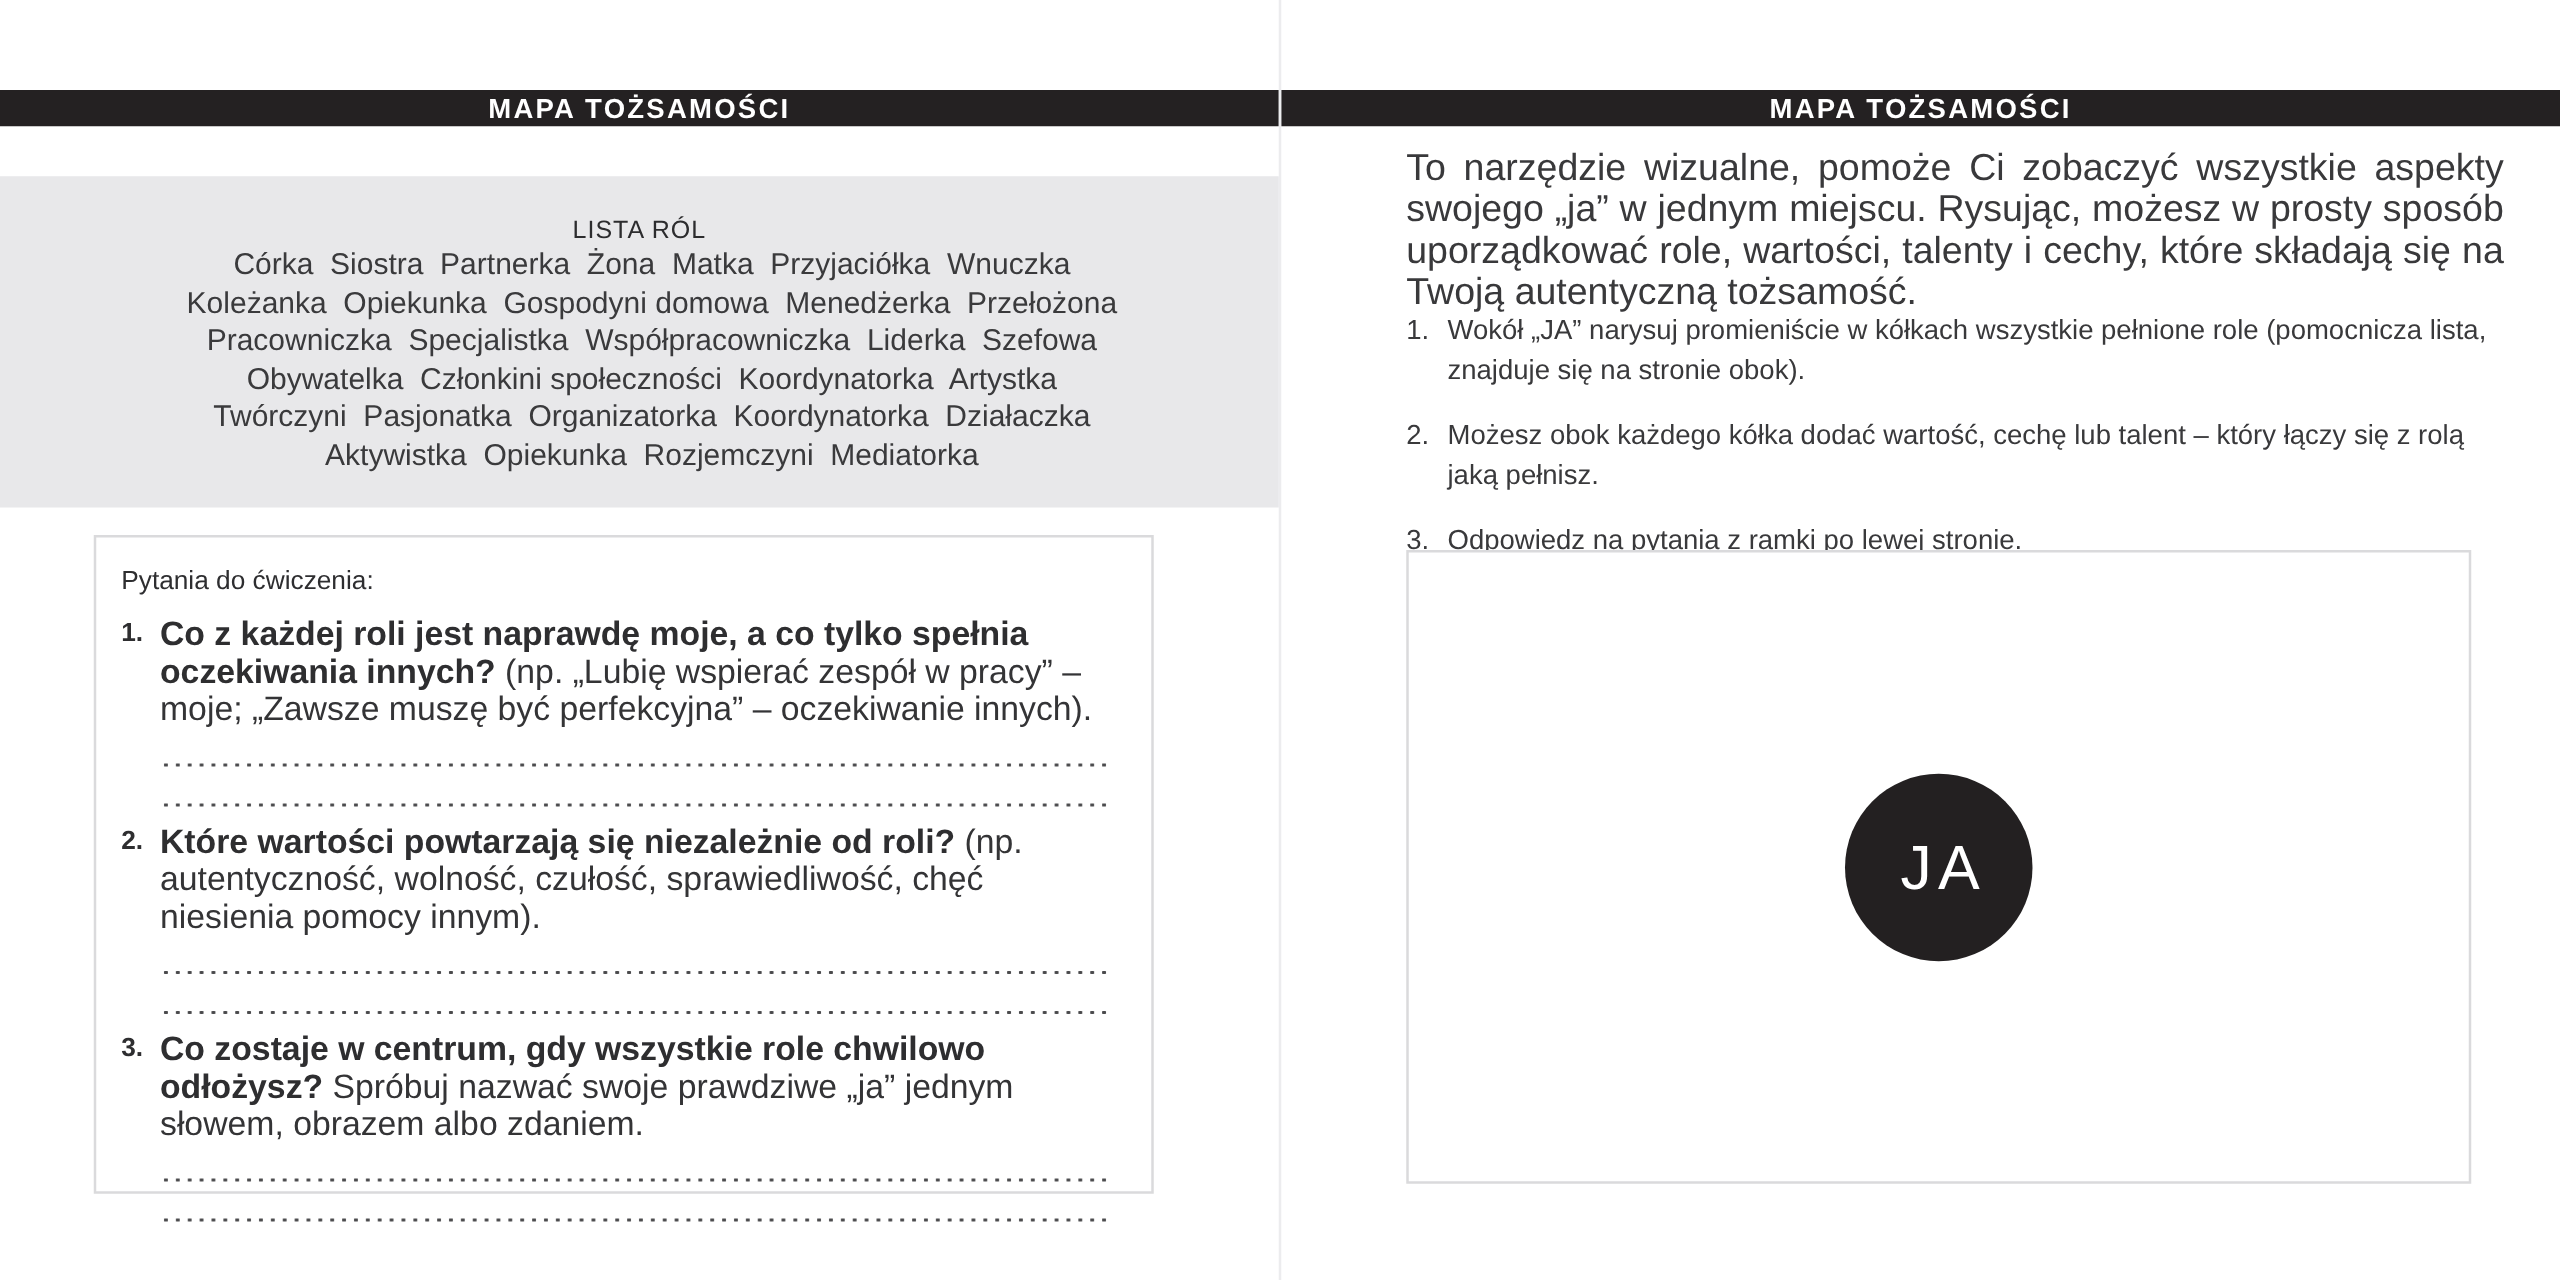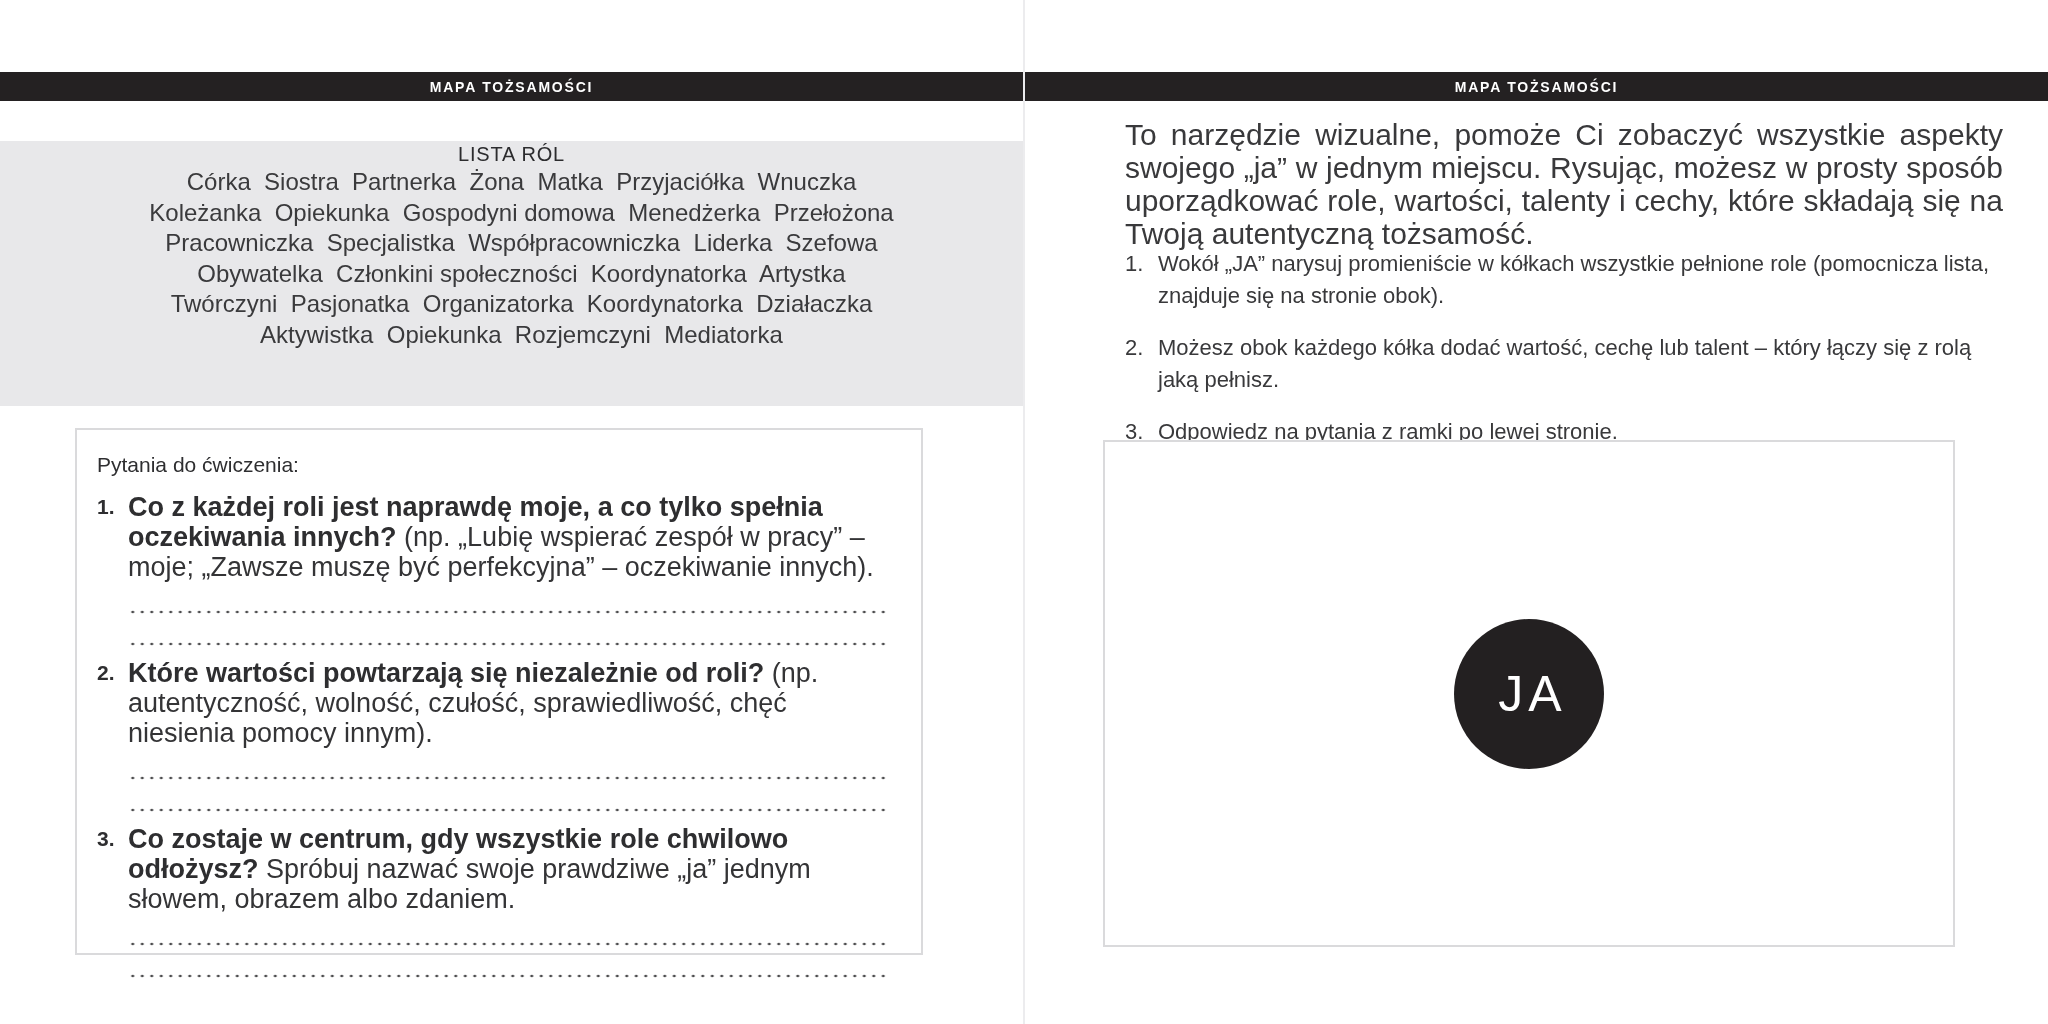--- a/index.html
+++ b/index.html
@@ -12,30 +12,30 @@
   #page-left{left:0;width:1023px;}
   #page-right{left:1025px;width:1023px;}
   .seam-line{position:absolute;left:1023px;top:0;width:2px;height:1024px;background:#ececee;z-index:4;}
 
   
   .bar{
     position:absolute;top:72px;left:0;right:0;height:29px;background:#242122;
     display:flex;align-items:center;justify-content:center;
   }
   .bar-title{
-    color:#ffffff;font-weight:bold;font-size:14px;letter-spacing:1.8px;
+    color:#ffffff;font-weight:bold;font-size:22px;letter-spacing:1.8px;
   }
 
   
   .roles-box{
     position:absolute;top:141px;left:0;width:100%;height:265px;background:#e8e8ea;
     text-align:center;
   }
   .roles-title{
-    padding-top:0;font-size:20px;letter-spacing:0.8px;color:#2c2c2e;line-height:26px;
+    padding-top:30px;font-size:20px;letter-spacing:0.8px;color:#2c2c2e;line-height:26px;
   }
   .role-line{
     font-size:24px;line-height:30.5px;color:#3a3a3c;white-space:pre-wrap;margin-left:20px;
   }
 
   
   .qbox{
     position:absolute;left:75px;top:428px;width:848px;height:527px;
     border:2px solid #dadadc;background:#ffffff;box-sizing:border-box;
     padding:20px 26px 0 20px;
@@ -57,21 +57,21 @@
   .intro{
     position:absolute;left:100px;top:118px;width:878px;
     font-size:30px;line-height:33px;color:#39393b;text-align:justify;
   }
   .steps{position:absolute;left:100px;top:248px;width:884px;}
   .step{display:flex;margin-bottom:20px;font-size:22px;line-height:32px;color:#39393b;}
   .step-num{width:25px;flex:none;margin-right:8px;}
   .step-text{flex:1;}
 
   .map-box{
-    position:absolute;left:78px;top:440px;width:852px;height:507px;
+    position:absolute;left:100px;top:440px;width:852px;height:507px;
     border:2px solid #dadadc;background:#ffffff;box-sizing:border-box;
   }
   .ja-circle{
     position:absolute;left:50%;top:50%;transform:translate(-50%,-50%);
     width:150px;height:150px;border-radius:50%;background:#232021;
     display:flex;align-items:center;justify-content:center;
   }
   .ja-label{
     color:#ffffff;font-size:50px;font-weight:100;letter-spacing:5px;padding-left:7px;
   }

